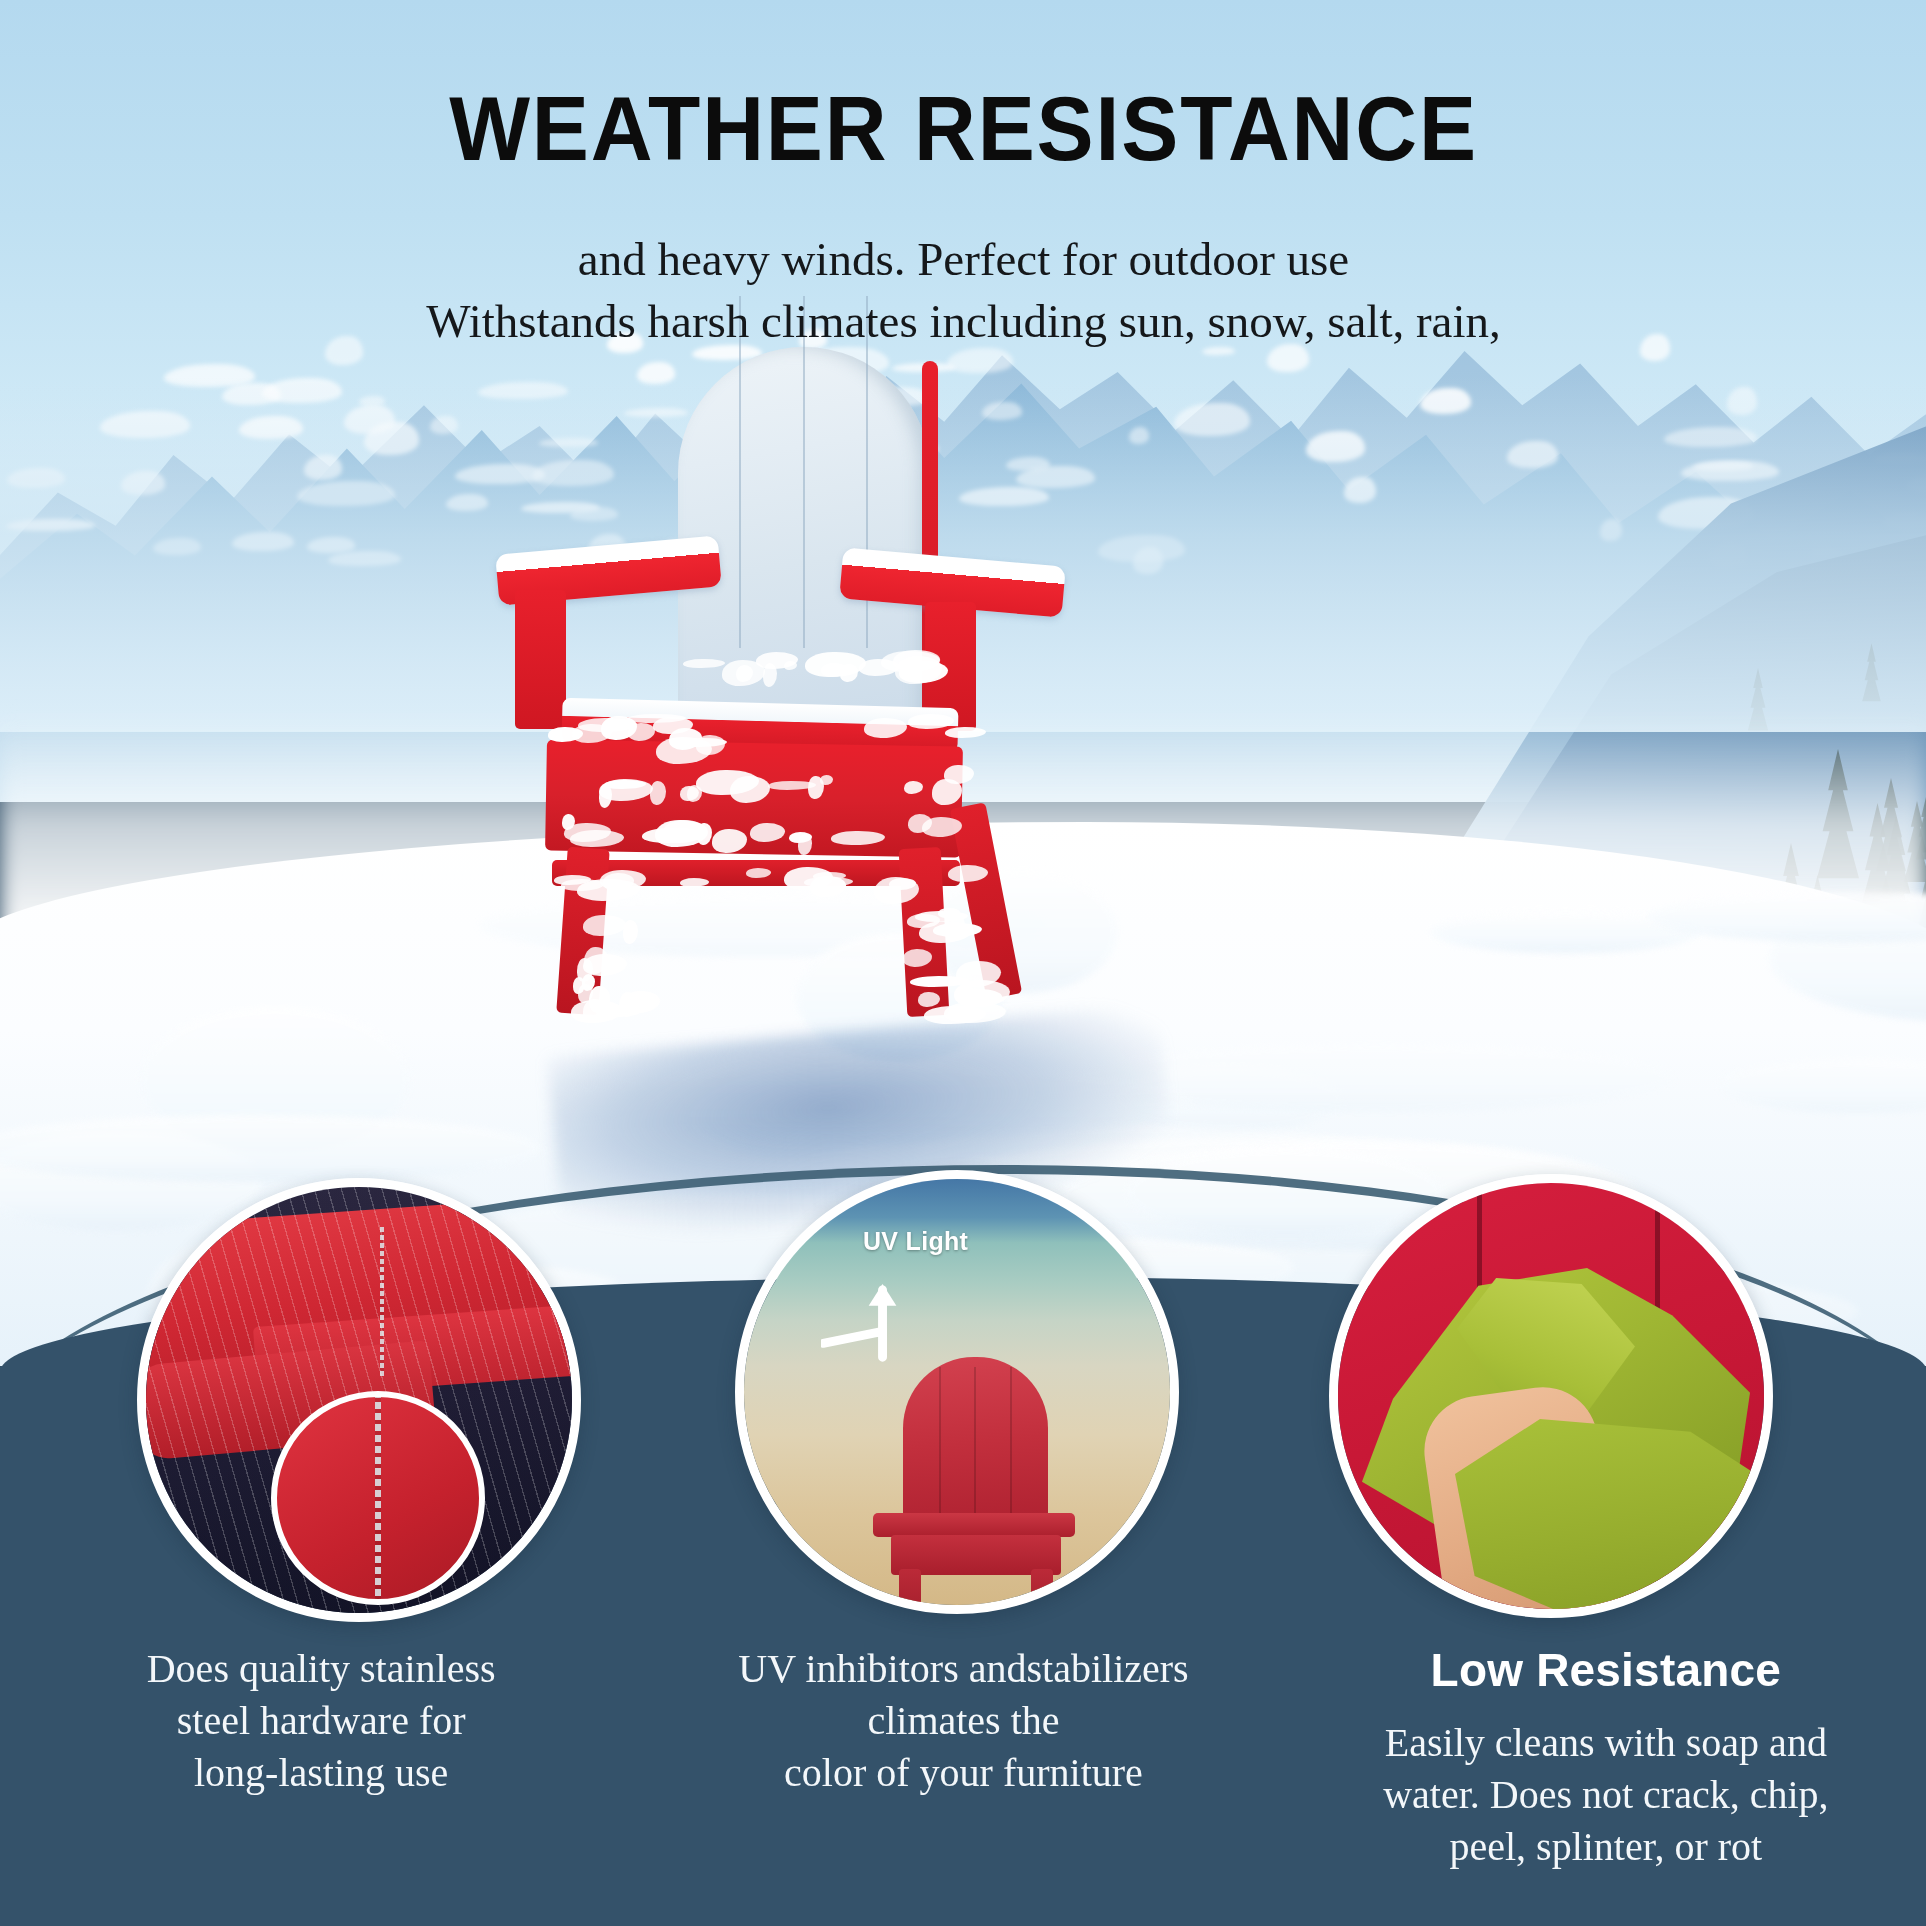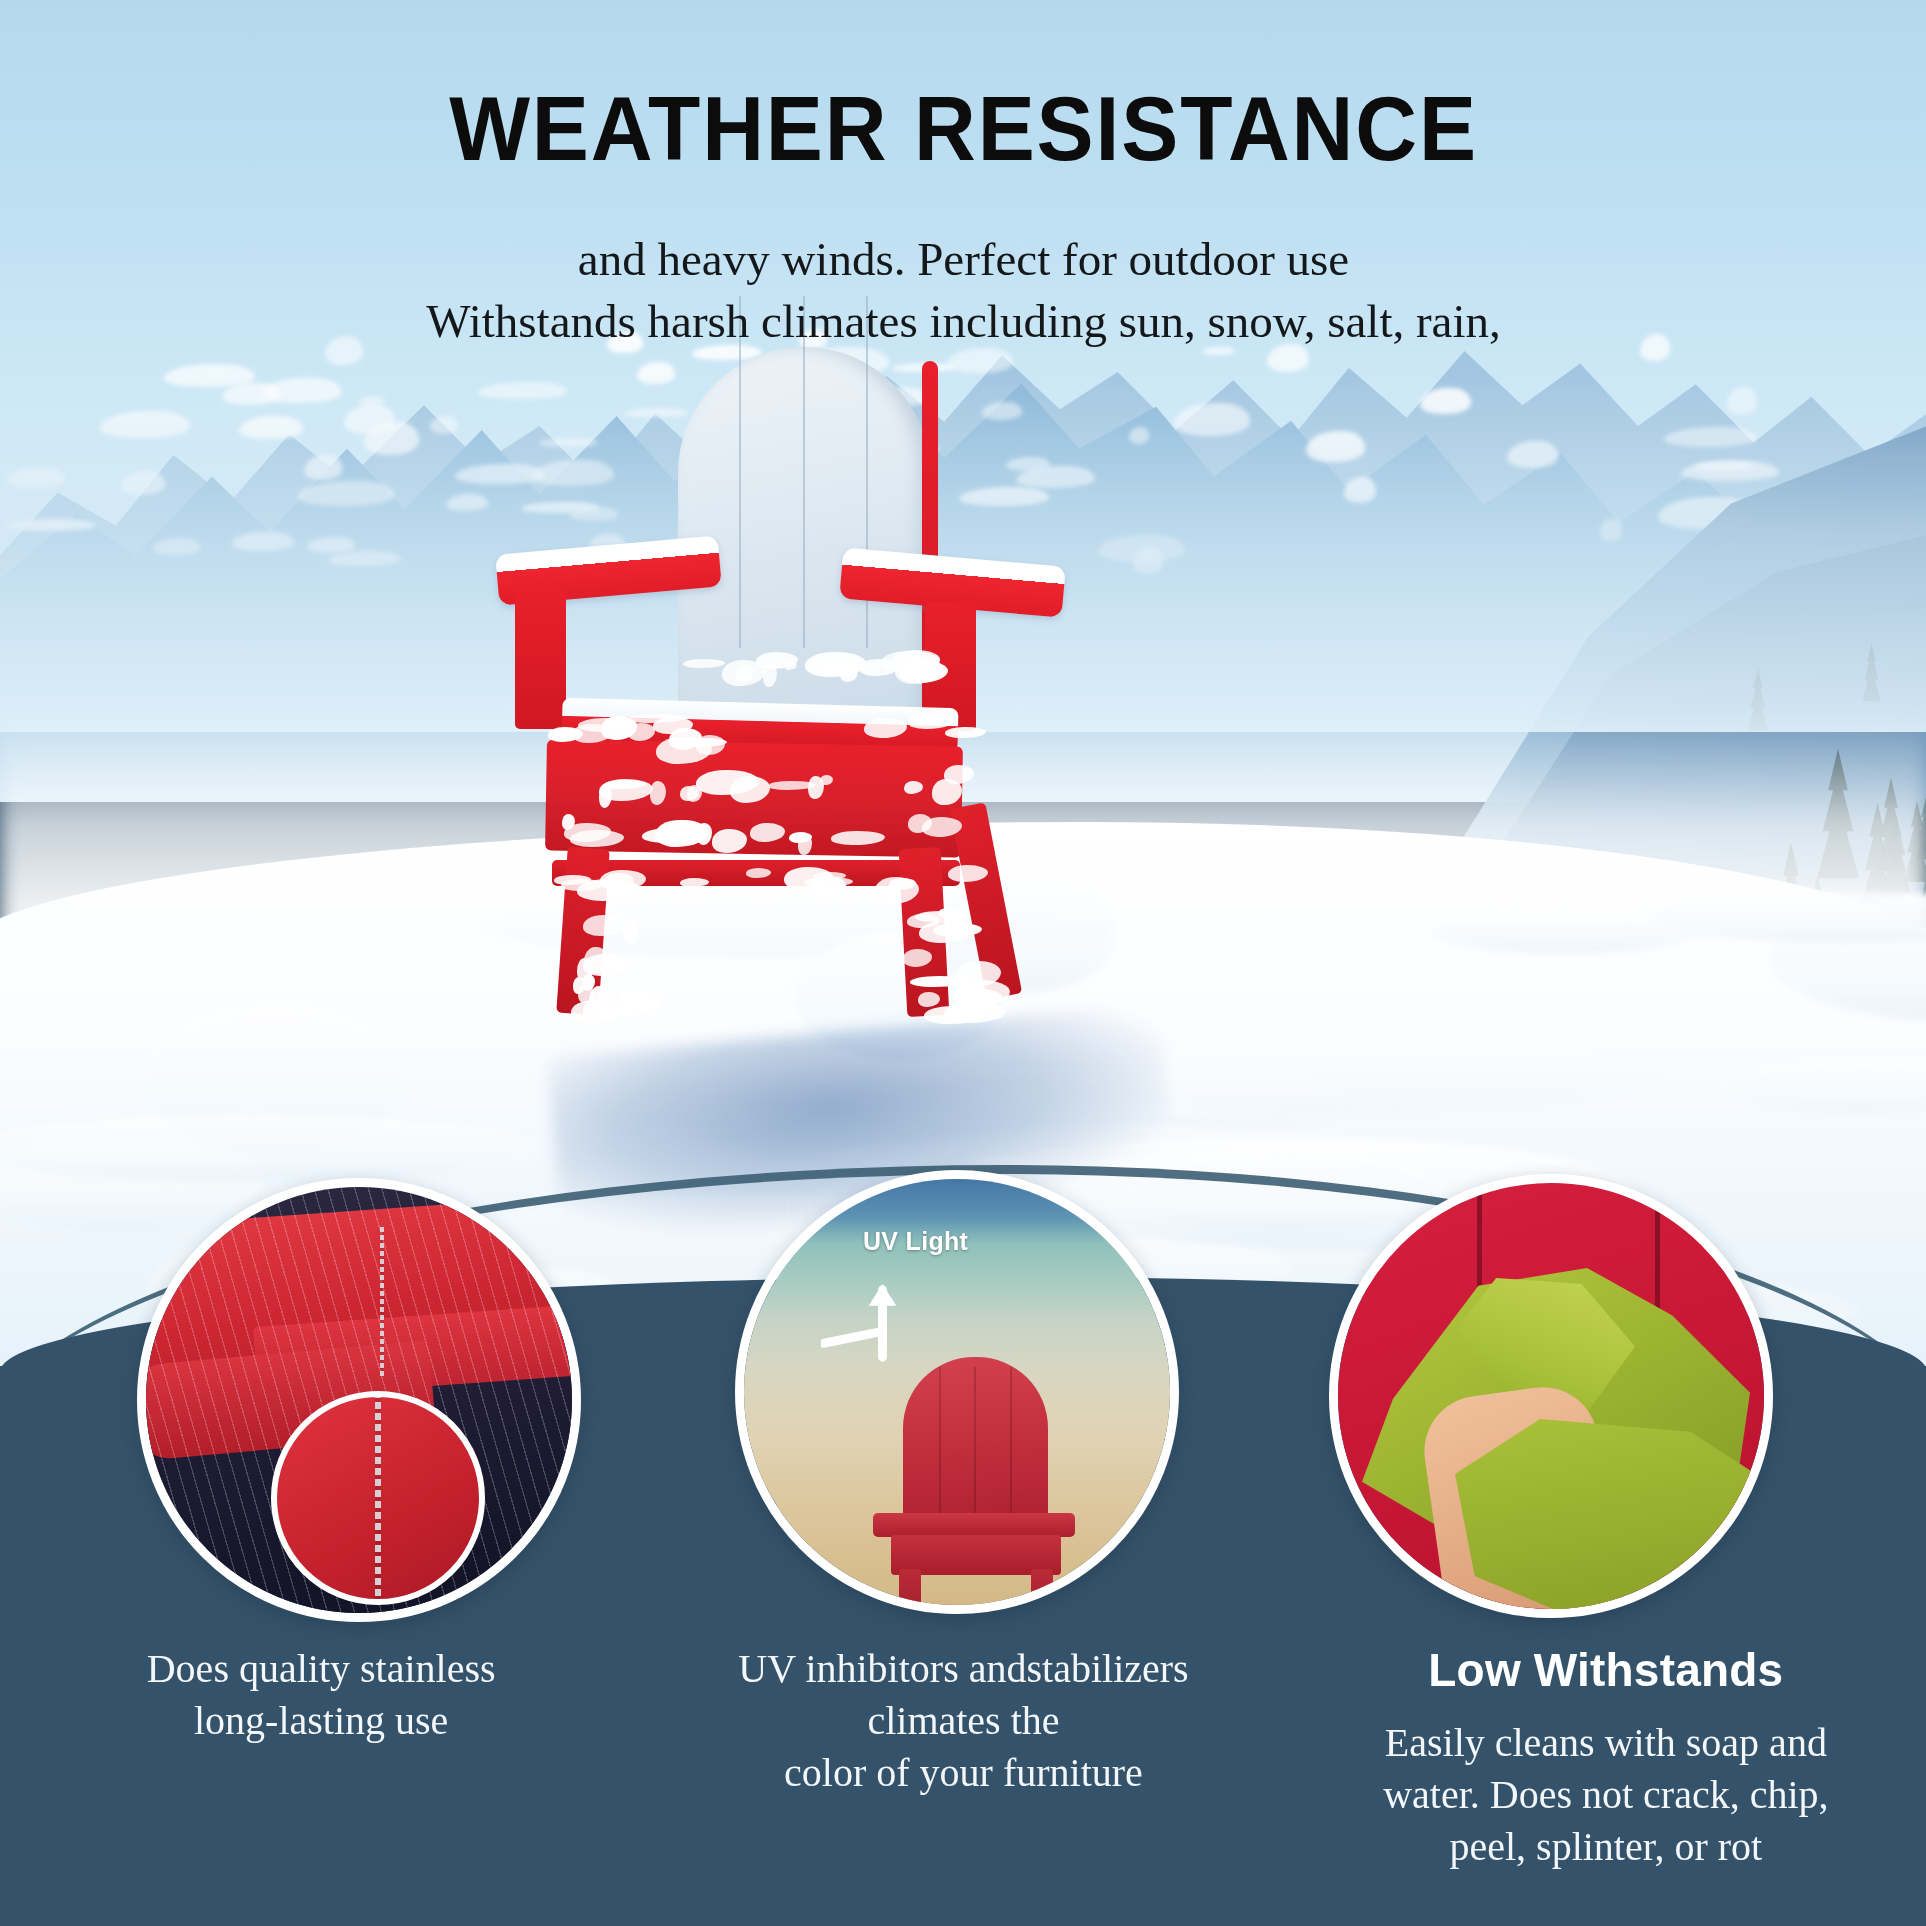--- a/index.html
+++ b/index.html
@@ -761,32 +761,33 @@
 
   <div class="subhead">
     <span>and heavy winds. Perfect for outdoor use</span>
     <span>Withstands harsh climates including sun, snow, salt, rain,</span>
   </div>
 
   <div class="features">
     <div class="feature">
       <p>
         <span>Does quality stainless</span>
+        <span>steel hardware for</span>
         <span>long-lasting use</span>
       </p>
     </div>
     <div class="feature">
       <p>
         <span>UV inhibitors andstabilizers</span>
         <span>climates the</span>
         <span>color of your furniture</span>
       </p>
     </div>
     <div class="feature">
-      <h3>Low Withstands</h3>
+      <h3>Low Resistance</h3>
       <p>
         <span>Easily cleans with soap and</span>
         <span>water. Does not crack, chip,</span>
         <span>peel, splinter, or rot</span>
       </p>
     </div>
   </div>
 
 </div>
 

